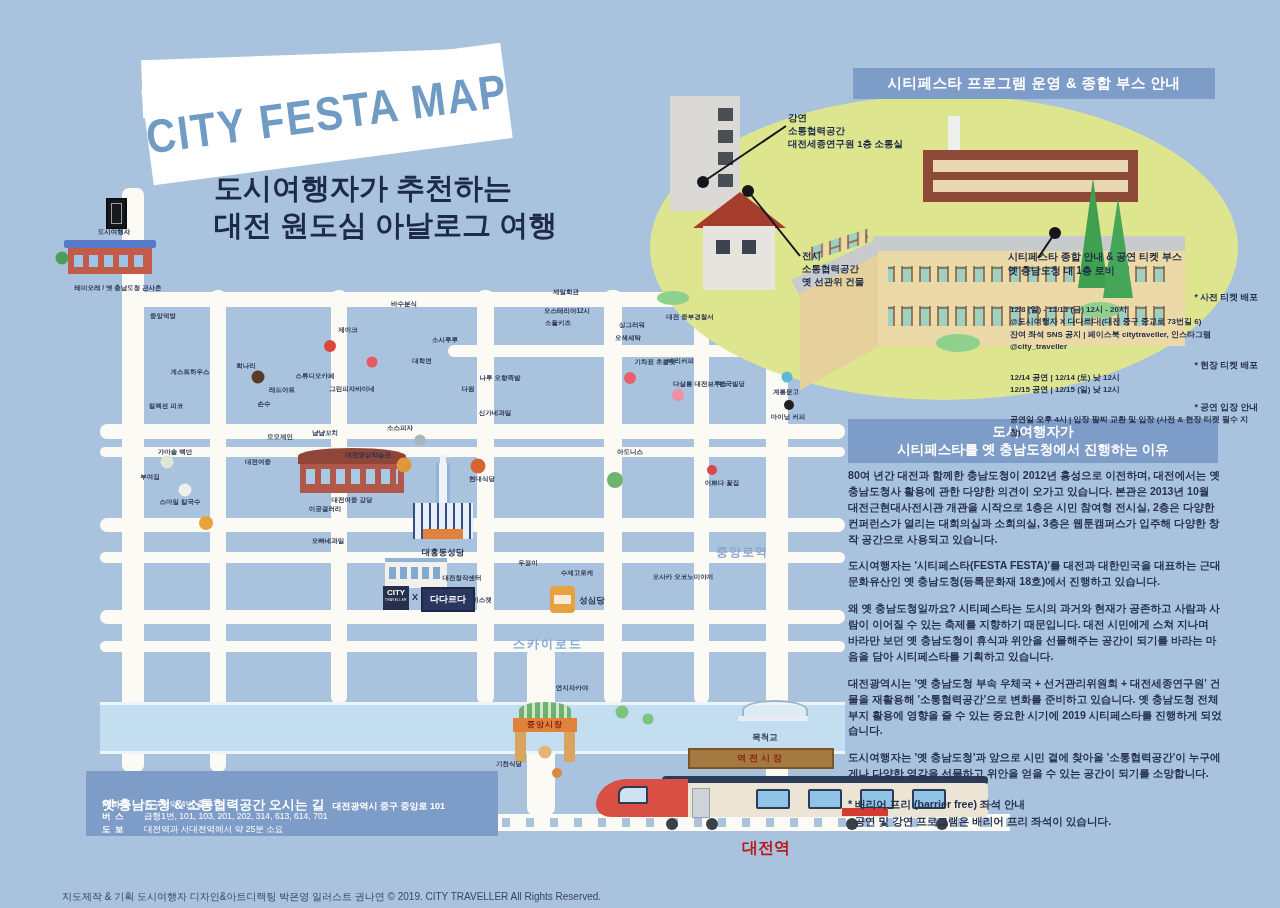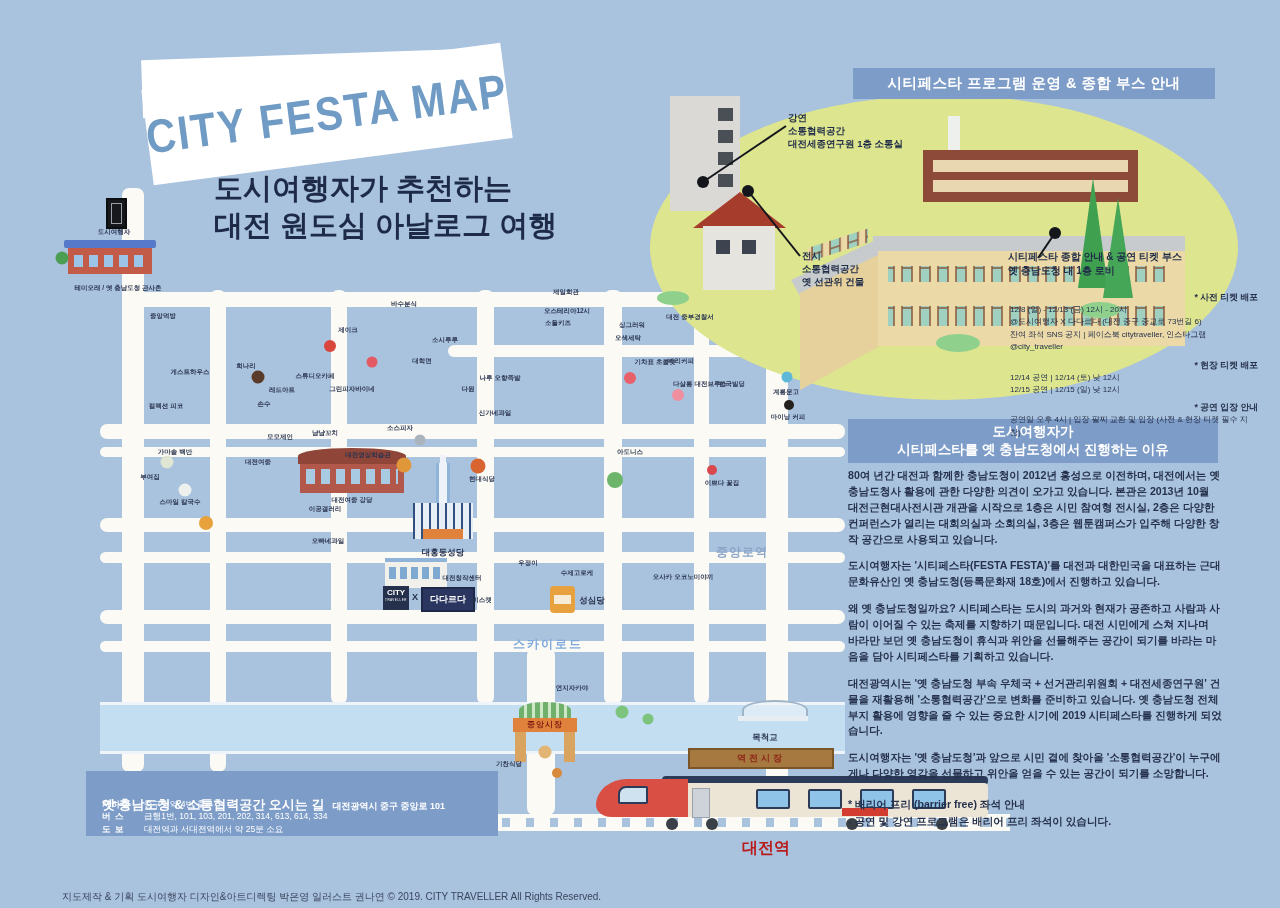--- a/index.html
+++ b/index.html
@@ -75,21 +75,21 @@
   
   .oval{left:650px;top:95px;width:588px;height:305px;background:#dde58f;border-radius:50%;z-index:2;}
   .panel-hdr{background:#7d9dc8;color:#fff;font-weight:bold;display:flex;align-items:center;justify-content:center;text-align:center;z-index:8;}
   .hdr1{left:853px;top:68px;width:362px;height:31px;font-size:14.5px;letter-spacing:.5px;}
   .hdr2{left:848px;top:419px;width:370px;height:44px;font-size:13.5px;line-height:1.3;white-space:pre-line;}
   .callout{position:absolute;color:#1f2c48;font-weight:bold;font-size:9.5px;line-height:1.35;white-space:pre-line;z-index:9;}
   .c3{font-size:10px;}
   .bsvg{left:648px;top:88px;z-index:3;}
   .tickets{left:1006px;top:286px;width:252px;color:#25304a;z-index:9;}
   .tk-h{font-size:8.8px;font-weight:bold;margin-top:6px;text-align:right;}
-  .tk-l{font-size:8px;font-weight:normal;line-height:1.55;white-space:pre-line;margin-left:4px;}
+  .tk-l{font-size:8px;font-weight:bold;line-height:1.55;white-space:pre-line;margin-left:4px;}
   
   .reason{left:848px;top:468px;width:374px;color:#26324d;z-index:8;}
   .reason p{margin:0 0 11px 0;font-size:10.6px;font-weight:bold;line-height:1.5;}
   .footnote{margin-top:14px;font-size:10.6px;font-weight:bold;line-height:1.6;white-space:pre-line;}
   
   .dirbox{left:86px;top:771px;width:412px;height:65px;background:#7d9dc8;color:#fff;z-index:8;padding:0;}
   .dir-title{position:absolute;left:16px;top:25px;font-size:13px;font-weight:bold;white-space:nowrap;}
   .dir-title small{font-size:9px;font-weight:bold;margin-left:8px;}
   .dir-rows{position:absolute;left:16px;top:27px;font-size:8.6px;line-height:1.45;}
   .dir-rows b{display:inline-block;width:42px;letter-spacing:1px;}
@@ -377,21 +377,21 @@
   </div>
 
   <div class="abs dirbox">
     <div class="dir-title">
       <span>옛 충남도청 &amp; 소통협력공간 오시는 길</span><small>대전광역시 중구 중앙로 101</small>
     </div>
     <div class="dir-rows">
 
         <div><b>지하철</b><span>중구청역 4번 출구</span></div>
 
-        <div><b>버  스</b><span>급행1번, 101, 103, 201, 202, 314, 613, 614, 334</span></div>
+        <div><b>버  스</b><span>급행1번, 101, 103, 201, 202, 314, 613, 614, 701</span></div>
 
         <div><b>도  보</b><span>대전역과 서대전역에서 약 25분 소요</span></div>
       </div>
   </div>
 
   <div class="abs credits">지도제작 &amp; 기획  도시여행자     디자인&amp;아트디렉팅  박은영     일러스트  권나연     © 2019. CITY TRAVELLER  All Rights Reserved.</div>
 
 </div>
 
 </body></html>

